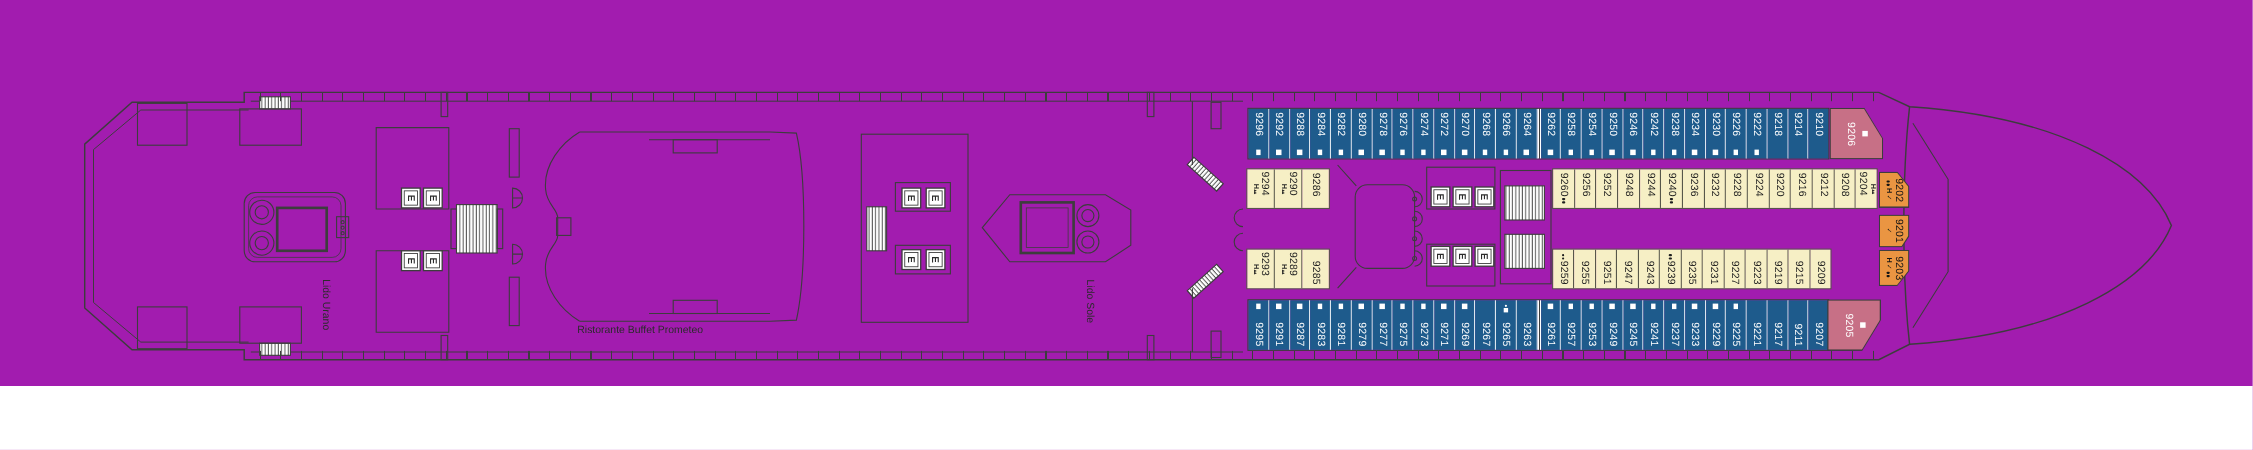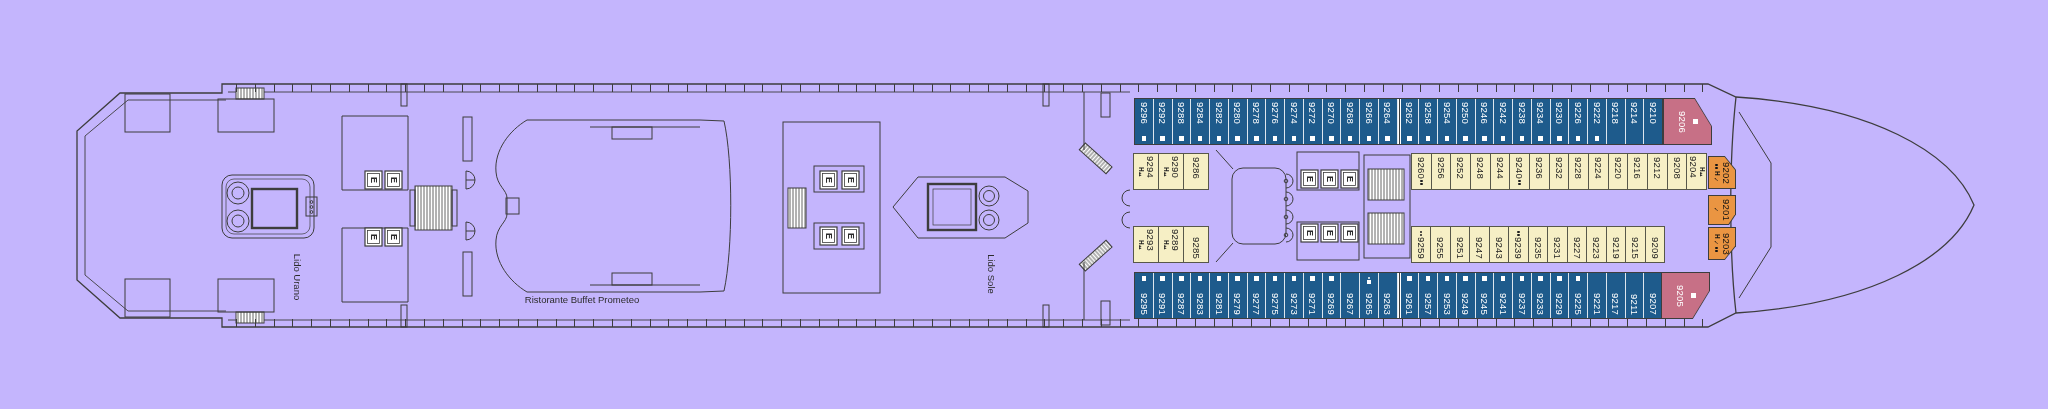--- a/index.html
+++ b/index.html
@@ -1,16 +1,16 @@
 <!DOCTYPE html>
 <html><head>
 <meta charset="utf-8">
 <style>
   html,body{margin:0;padding:0;background:#fff}
-  #stage{position:relative;width:2048px;height:409px;background:#c4b5fd;overflow:hidden;
+  #stage{position:relative;width:2048px;height:351px;background:#a21caf;overflow:hidden;
          font-family:"Liberation Sans",sans-serif}
   #outline-svg{position:absolute;left:0;top:0}
   svg text{font-family:"Liberation Sans",sans-serif;fill:#2b2b2b}
   .ticks{position:absolute;height:8px;
          background:repeating-linear-gradient(90deg,#3d3d3d 0 1px,transparent 1px 18.8px)}
   #ticks-top{left:236px;top:84px;width:1474px}
   #ticks-bottom{left:236px;top:319px;width:1474px}
 
   .cabrow{position:absolute;display:flex;box-sizing:border-box;border:1px solid #3d3d3d}
   .cabrow.yellow{border-color:#57574a}

